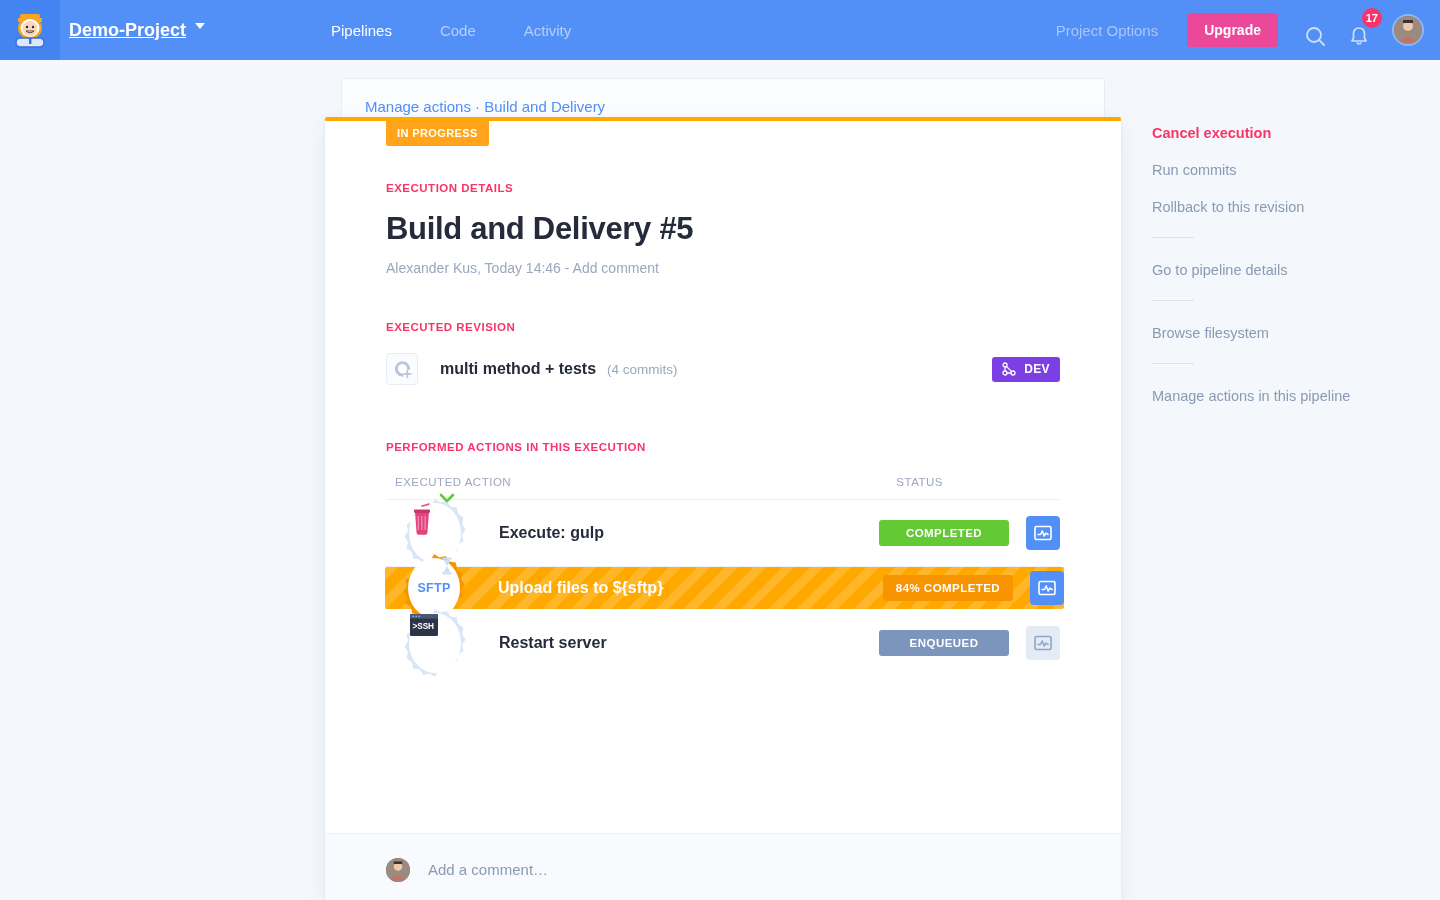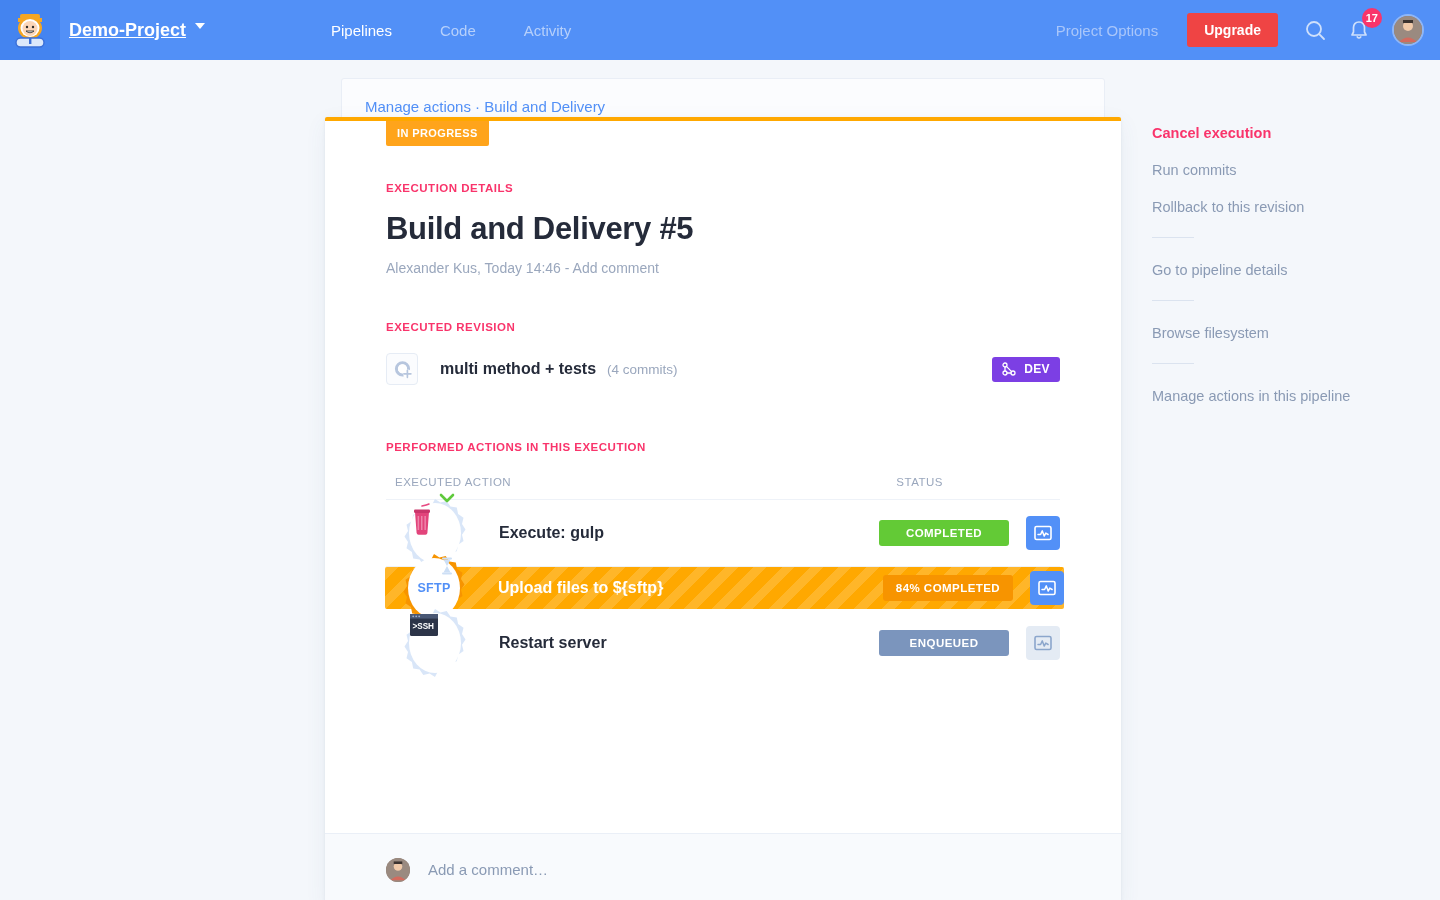--- a/index.html
+++ b/index.html
@@ -38,27 +38,27 @@
     border-right: 5px solid transparent;
     border-top: 6px solid #ffffff;
     display: inline-block; margin-top: 3px;
   }
   .nav-links { display: flex; align-items: center; gap: 48px; margin-left: 126px; }
   .nav-link { font-size: 15px; color: #b6d0fb; cursor: pointer; white-space: nowrap; }
   .nav-link.active { color: #ffffff; }
   .nav-right { margin-left: auto; display: flex; align-items: center; gap: 0; padding-right: 16px; }
   .project-options { font-size: 15px; color: #a9c6fa; margin-right: 29px; white-space: nowrap; cursor: pointer; }
   .upgrade-btn {
-    background: #ef4444; color: #ffffff;
+    background: #ec4899; color: #ffffff;
     font-size: 14px; font-weight: bold;
     border: none; border-radius: 3px;
     padding: 9px 17px; cursor: pointer;
     margin-right: 20px; white-space: nowrap;
   }
-  .icon-btn { width: 34px; height: 34px; display: flex; align-items: center; justify-content: center; cursor: pointer; position: relative; }
+  .icon-btn { width: 34px; height: 34px; display: flex; align-items: flex-end; justify-content: center; cursor: pointer; position: relative; }
   .bell-wrap { margin-left: 10px; margin-right: 16px; }
   .badge-count {
     position: absolute; top: -5px; right: -6px;
     background: #f9346b; color: #fff;
     font-size: 11px; font-weight: bold;
     min-width: 20px; height: 20px; line-height: 20px;
     border-radius: 10px; text-align: center; padding: 0 4px;
   }
   .avatar-nav {
     width: 32px; height: 32px; border-radius: 50%;

